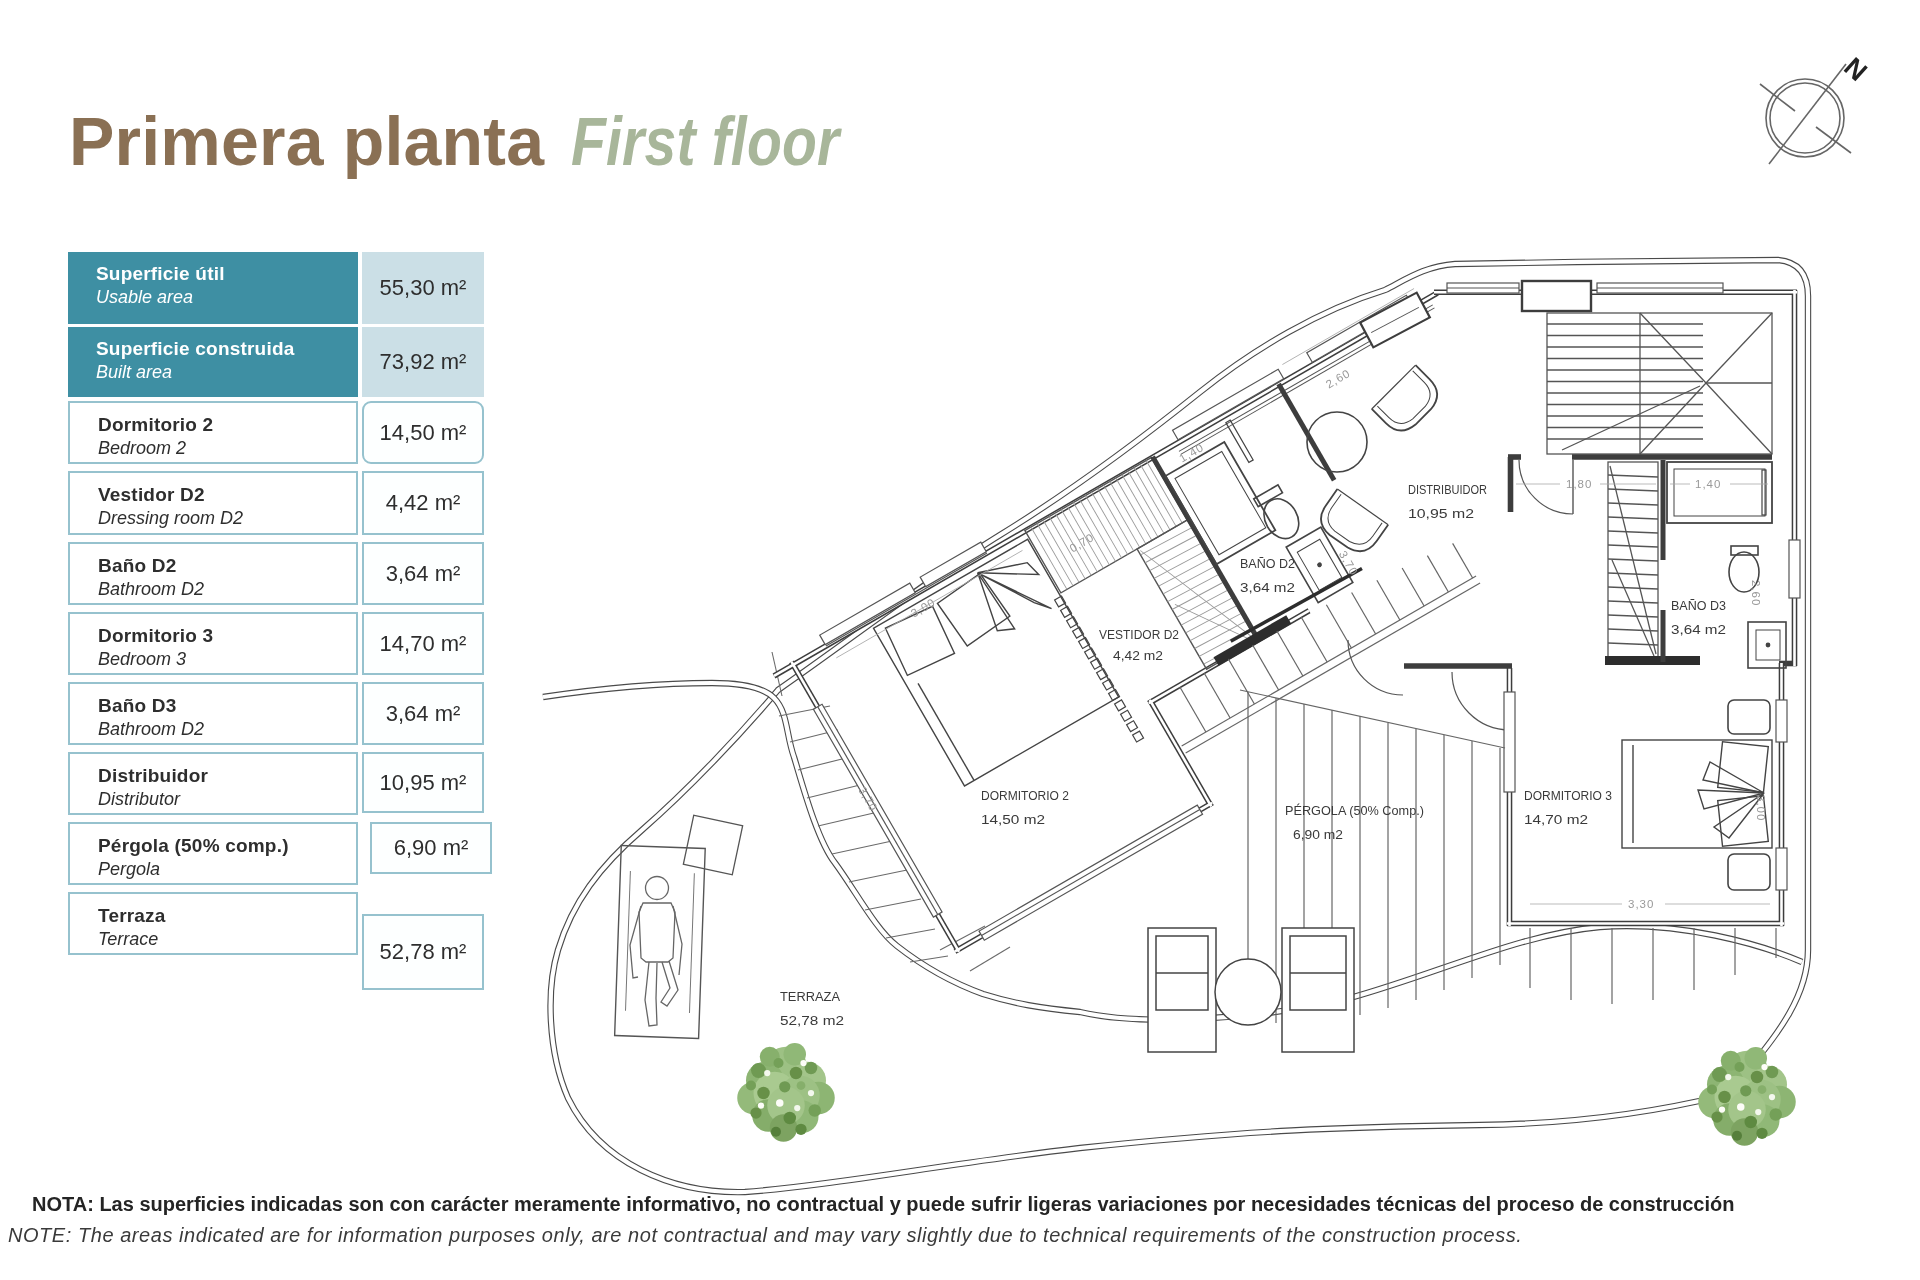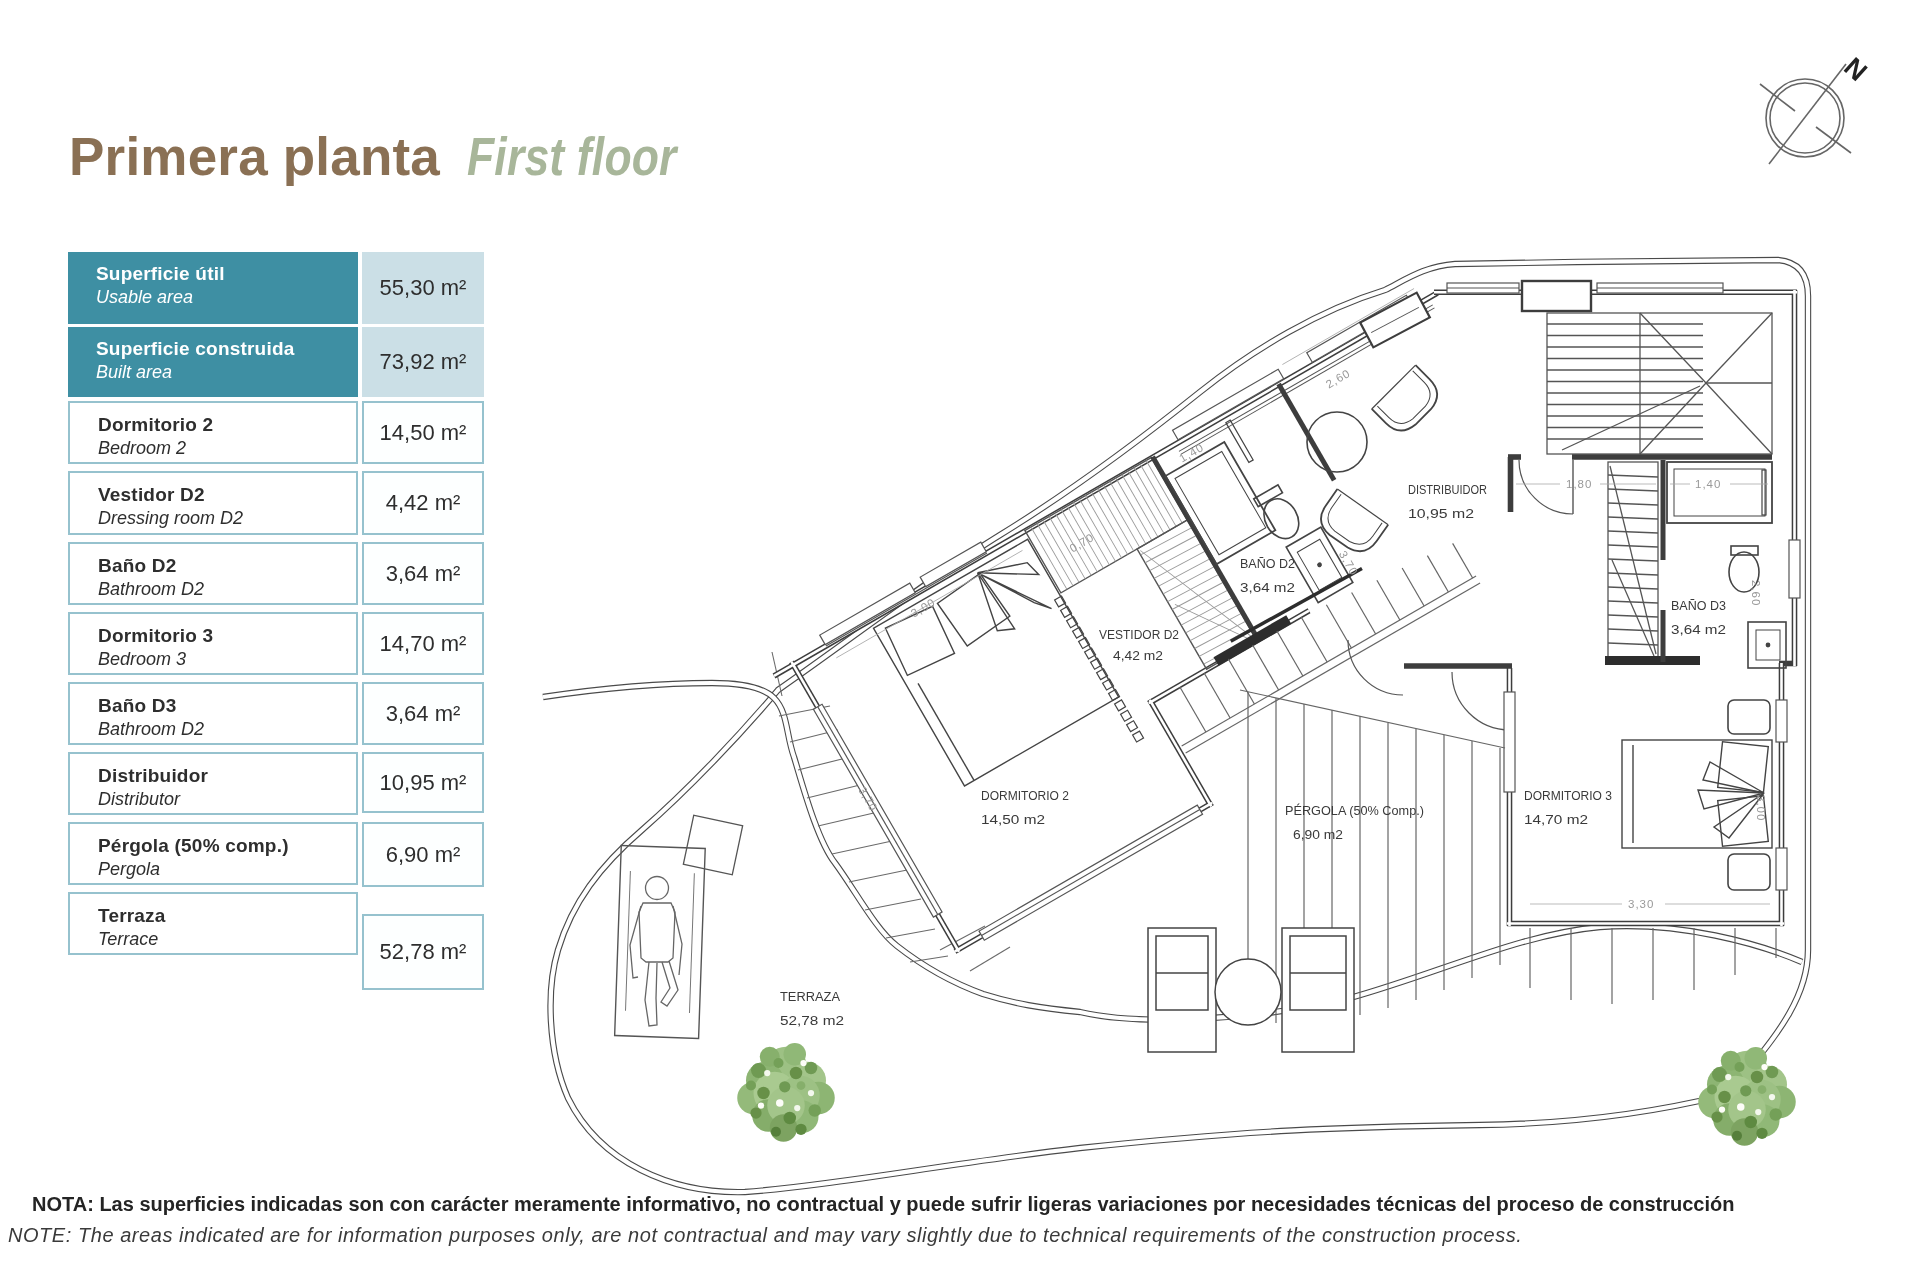--- a/index.html
+++ b/index.html
@@ -11,21 +11,21 @@
   .hv{background:#CBDFE6;}
   .nl{background:#fff;border:2px solid #96c2ce;color:#2e2e2e;}
   .nv{background:#fdffff;border:2px solid #96c2ce;}
   .es{font-weight:bold;font-size:19px;line-height:25px;letter-spacing:.2px;}
   .en{font-style:italic;font-size:18px;line-height:23px;font-weight:400;}
   .val{font-size:22px;}
 </style>
 </head>
 <body>
 
-<div class="abs" style="left:69px;top:126px;font-size:53px;color:#8A7054;font-weight:bold;letter-spacing:0.2px;text-align:right;">Primera planta<span style="color:#A8B69A;font-style:italic;margin-left:27px;display:inline-block;transform:scaleX(0.84);transform-origin:0 50%;">First floor</span></div>
+<div class="abs" style="left:69px;top:102px;font-size:68px;color:#8A7054;font-weight:bold;letter-spacing:0.2px;text-align:right;">Primera planta<span style="color:#A8B69A;font-style:italic;margin-left:27px;display:inline-block;transform:scaleX(0.84);transform-origin:0 50%;">First floor</span></div>
 
 <div class="lcell hl" style="top:252px;height:72px;">
     <div class="es">Superficie útil</div>
     <div class="en">Usable area</div>
   </div>
 <div class="vcell hv" style="top:252px;height:72px;">
     <span class="val">55,30 m²</span>
   </div>
 
 <div class="lcell hl" style="top:327px;height:70px;">
@@ -33,21 +33,21 @@
     <div class="en">Built area</div>
   </div>
 <div class="vcell hv" style="top:327px;height:70px;">
     <span class="val">73,92 m²</span>
   </div>
 
 <div class="lcell nl" style="top:401px;height:63px;">
     <div class="es">Dormitorio 2</div>
     <div class="en">Bedroom 2</div>
   </div>
-<div class="vcell nv" style="top:401px;height:63px;">
+<div class="vcell nv" style="top:401px;height:63px;border-radius:9px;">
     <span class="val">14,50 m²</span>
   </div>
 
 <div class="lcell nl" style="top:471px;height:64px;">
     <div class="es">Vestidor D2</div>
     <div class="en">Dressing room D2</div>
   </div>
 <div class="vcell nv" style="top:471px;height:64px;">
     <span class="val">4,42 m²</span>
   </div>
@@ -81,21 +81,21 @@
     <div class="en">Distributor</div>
   </div>
 <div class="vcell nv" style="top:752px;height:61px;">
     <span class="val">10,95 m²</span>
   </div>
 
 <div class="lcell nl" style="top:822px;height:63px;">
     <div class="es">Pérgola (50% comp.)</div>
     <div class="en">Pergola</div>
   </div>
-<div class="vcell nv" style="top:822px;height:65px;">
+<div class="vcell nv" style="top:822px;height:52px;margin-left:8px;">
     <span class="val">6,90 m²</span>
   </div>
 
 <div class="lcell nl" style="top:892px;height:63px;">
     <div class="es">Terraza</div>
     <div class="en">Terrace</div>
   </div>
 <div class="vcell nv" style="top:914px;height:76px;">
     <span class="val">52,78 m²</span>
   </div>

